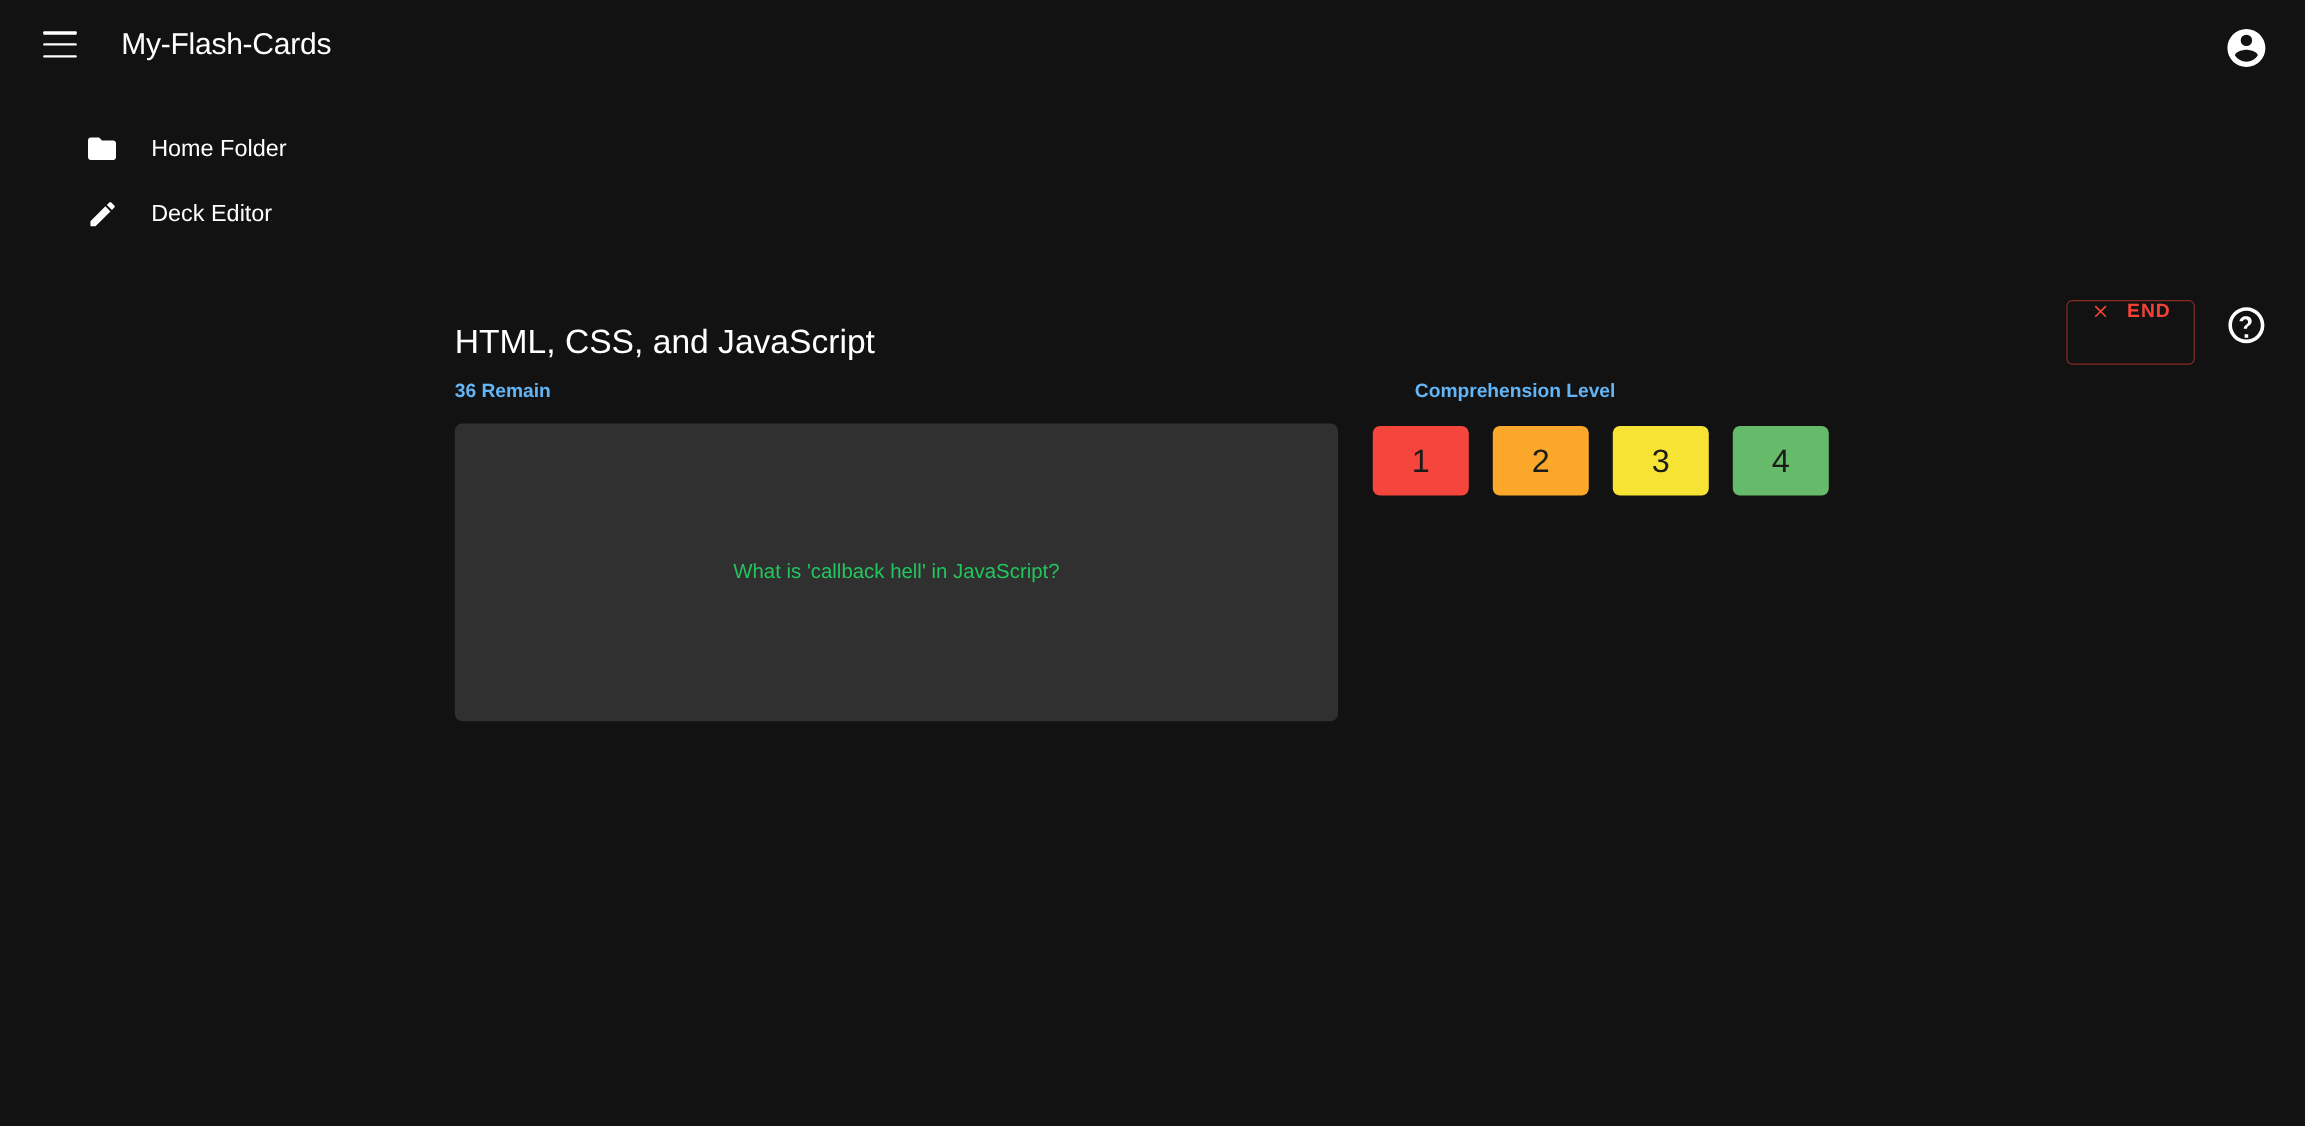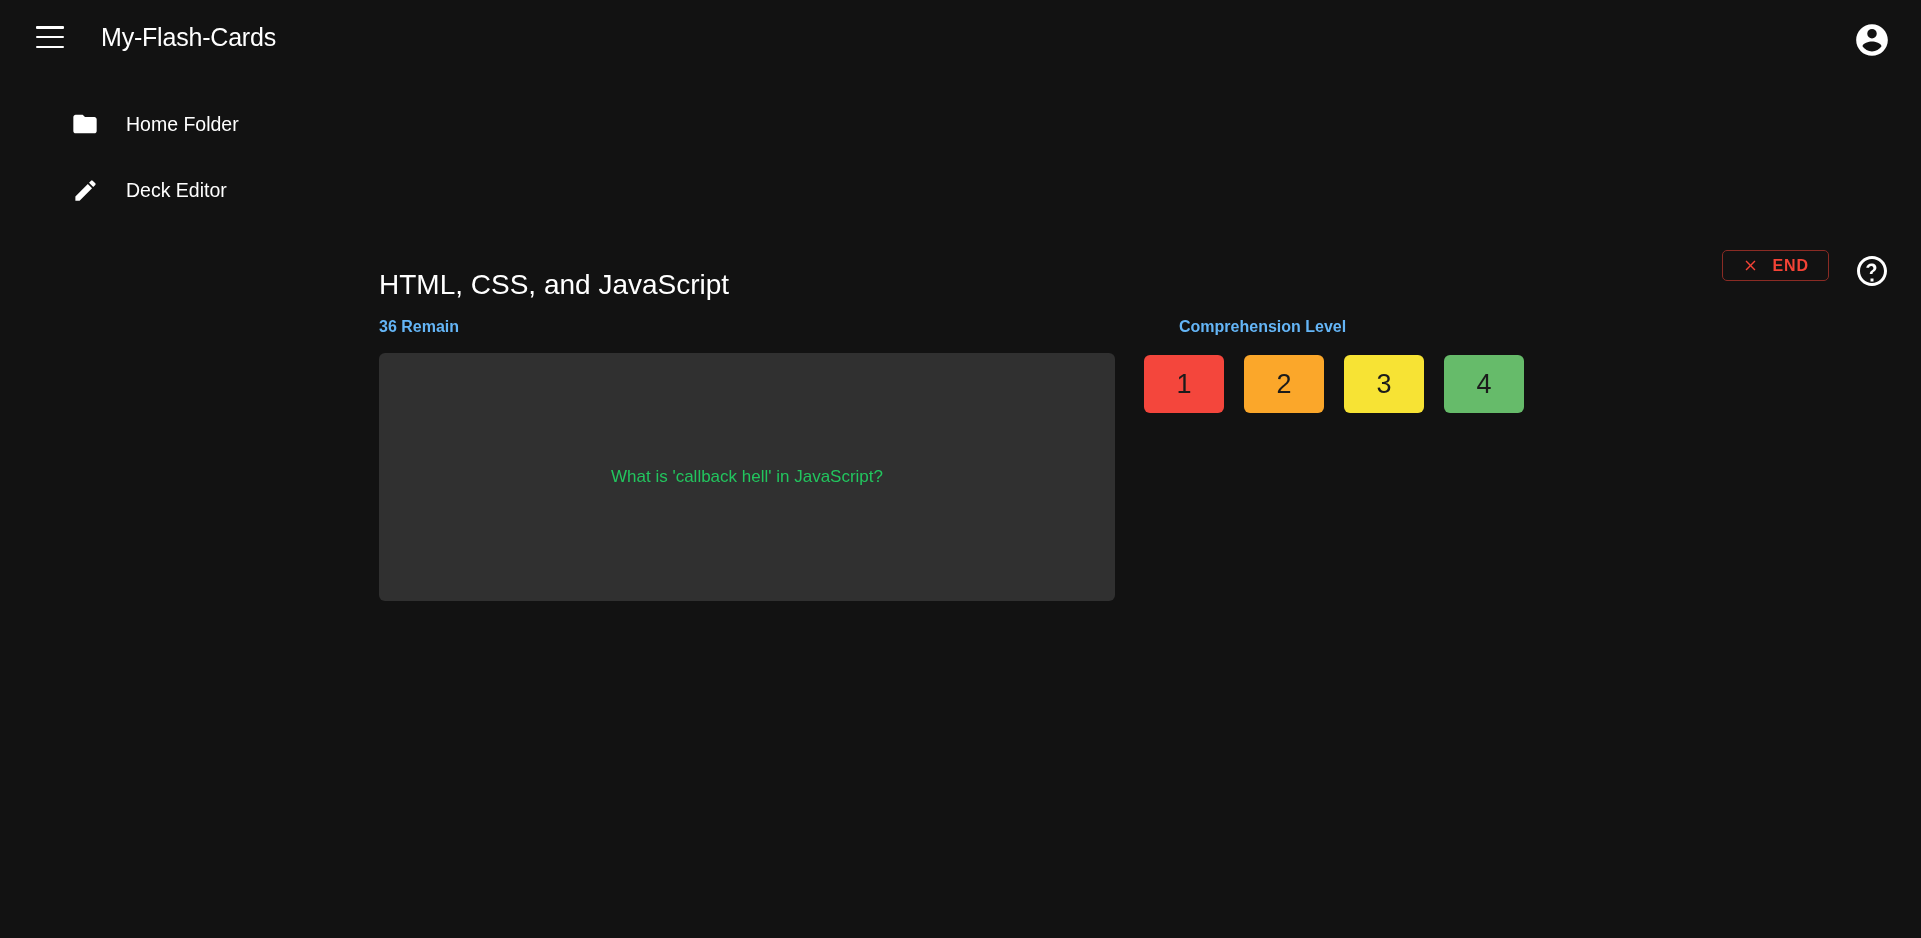--- a/index.html
+++ b/index.html
@@ -75,21 +75,21 @@
     position: absolute;
     left: 0;
     width: 375px;
     height: 50px;
     display: flex;
     align-items: center;
     cursor: pointer;
     padding-left: 43px;
   }
   .side-item.i0 { top: 21px; }
-  .side-item.i1 { top: 87px; }
+  .side-item.i1 { top: 75px; }
   .side-icon {
     width: 34px;
     height: 34px;
     margin-left: 25px;
     display: flex;
     align-items: center;
     justify-content: center;
     flex: 0 0 auto;
   }
   .side-label {
@@ -136,24 +136,23 @@
     font-size: 28px;
     font-weight: 400;
     color: #ffffff;
     white-space: nowrap;
   }
 
   .end-btn {
     position: absolute;
     right: 92px;
     top: 172px;
-    height: 31px;
+    height: 54px;
     padding: 0 19px;
     display: flex;
-    align-items: center;
     gap: 14px;
     border: 1px solid #8a2b24;
     border-radius: 5px;
     background: transparent;
     cursor: pointer;
     font-family: inherit;
   }
   .end-x {
     width: 17px;
     height: 17px;

